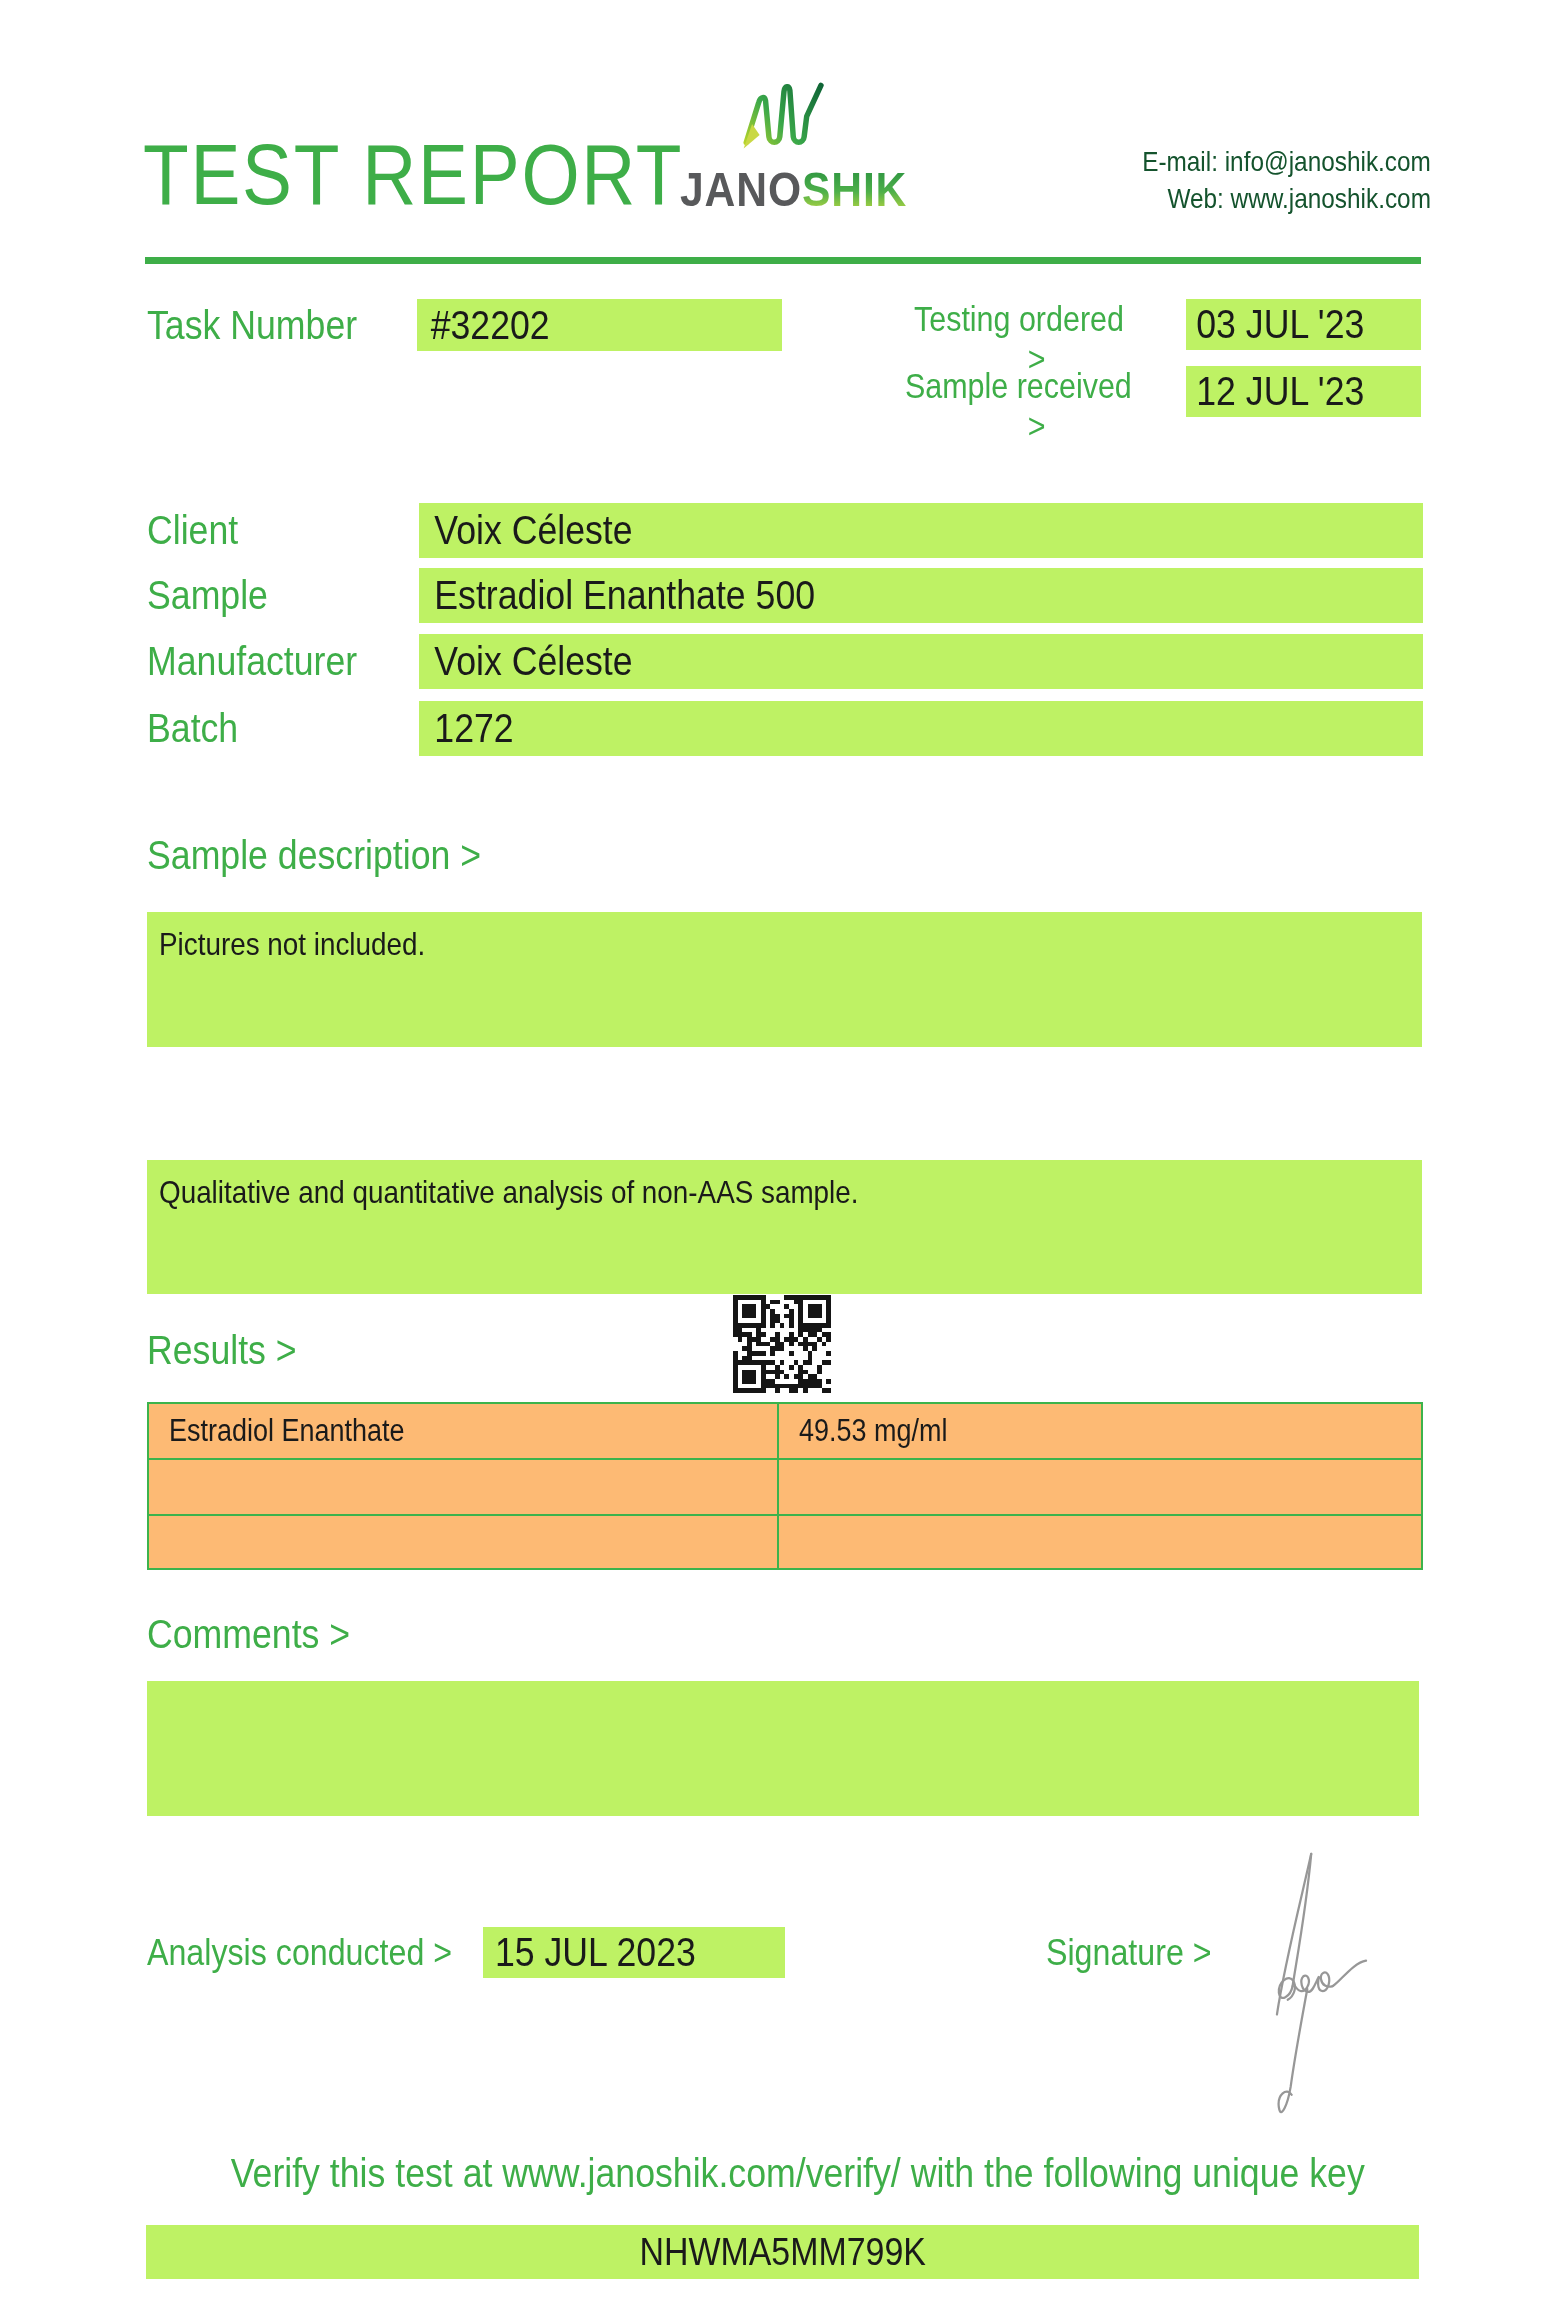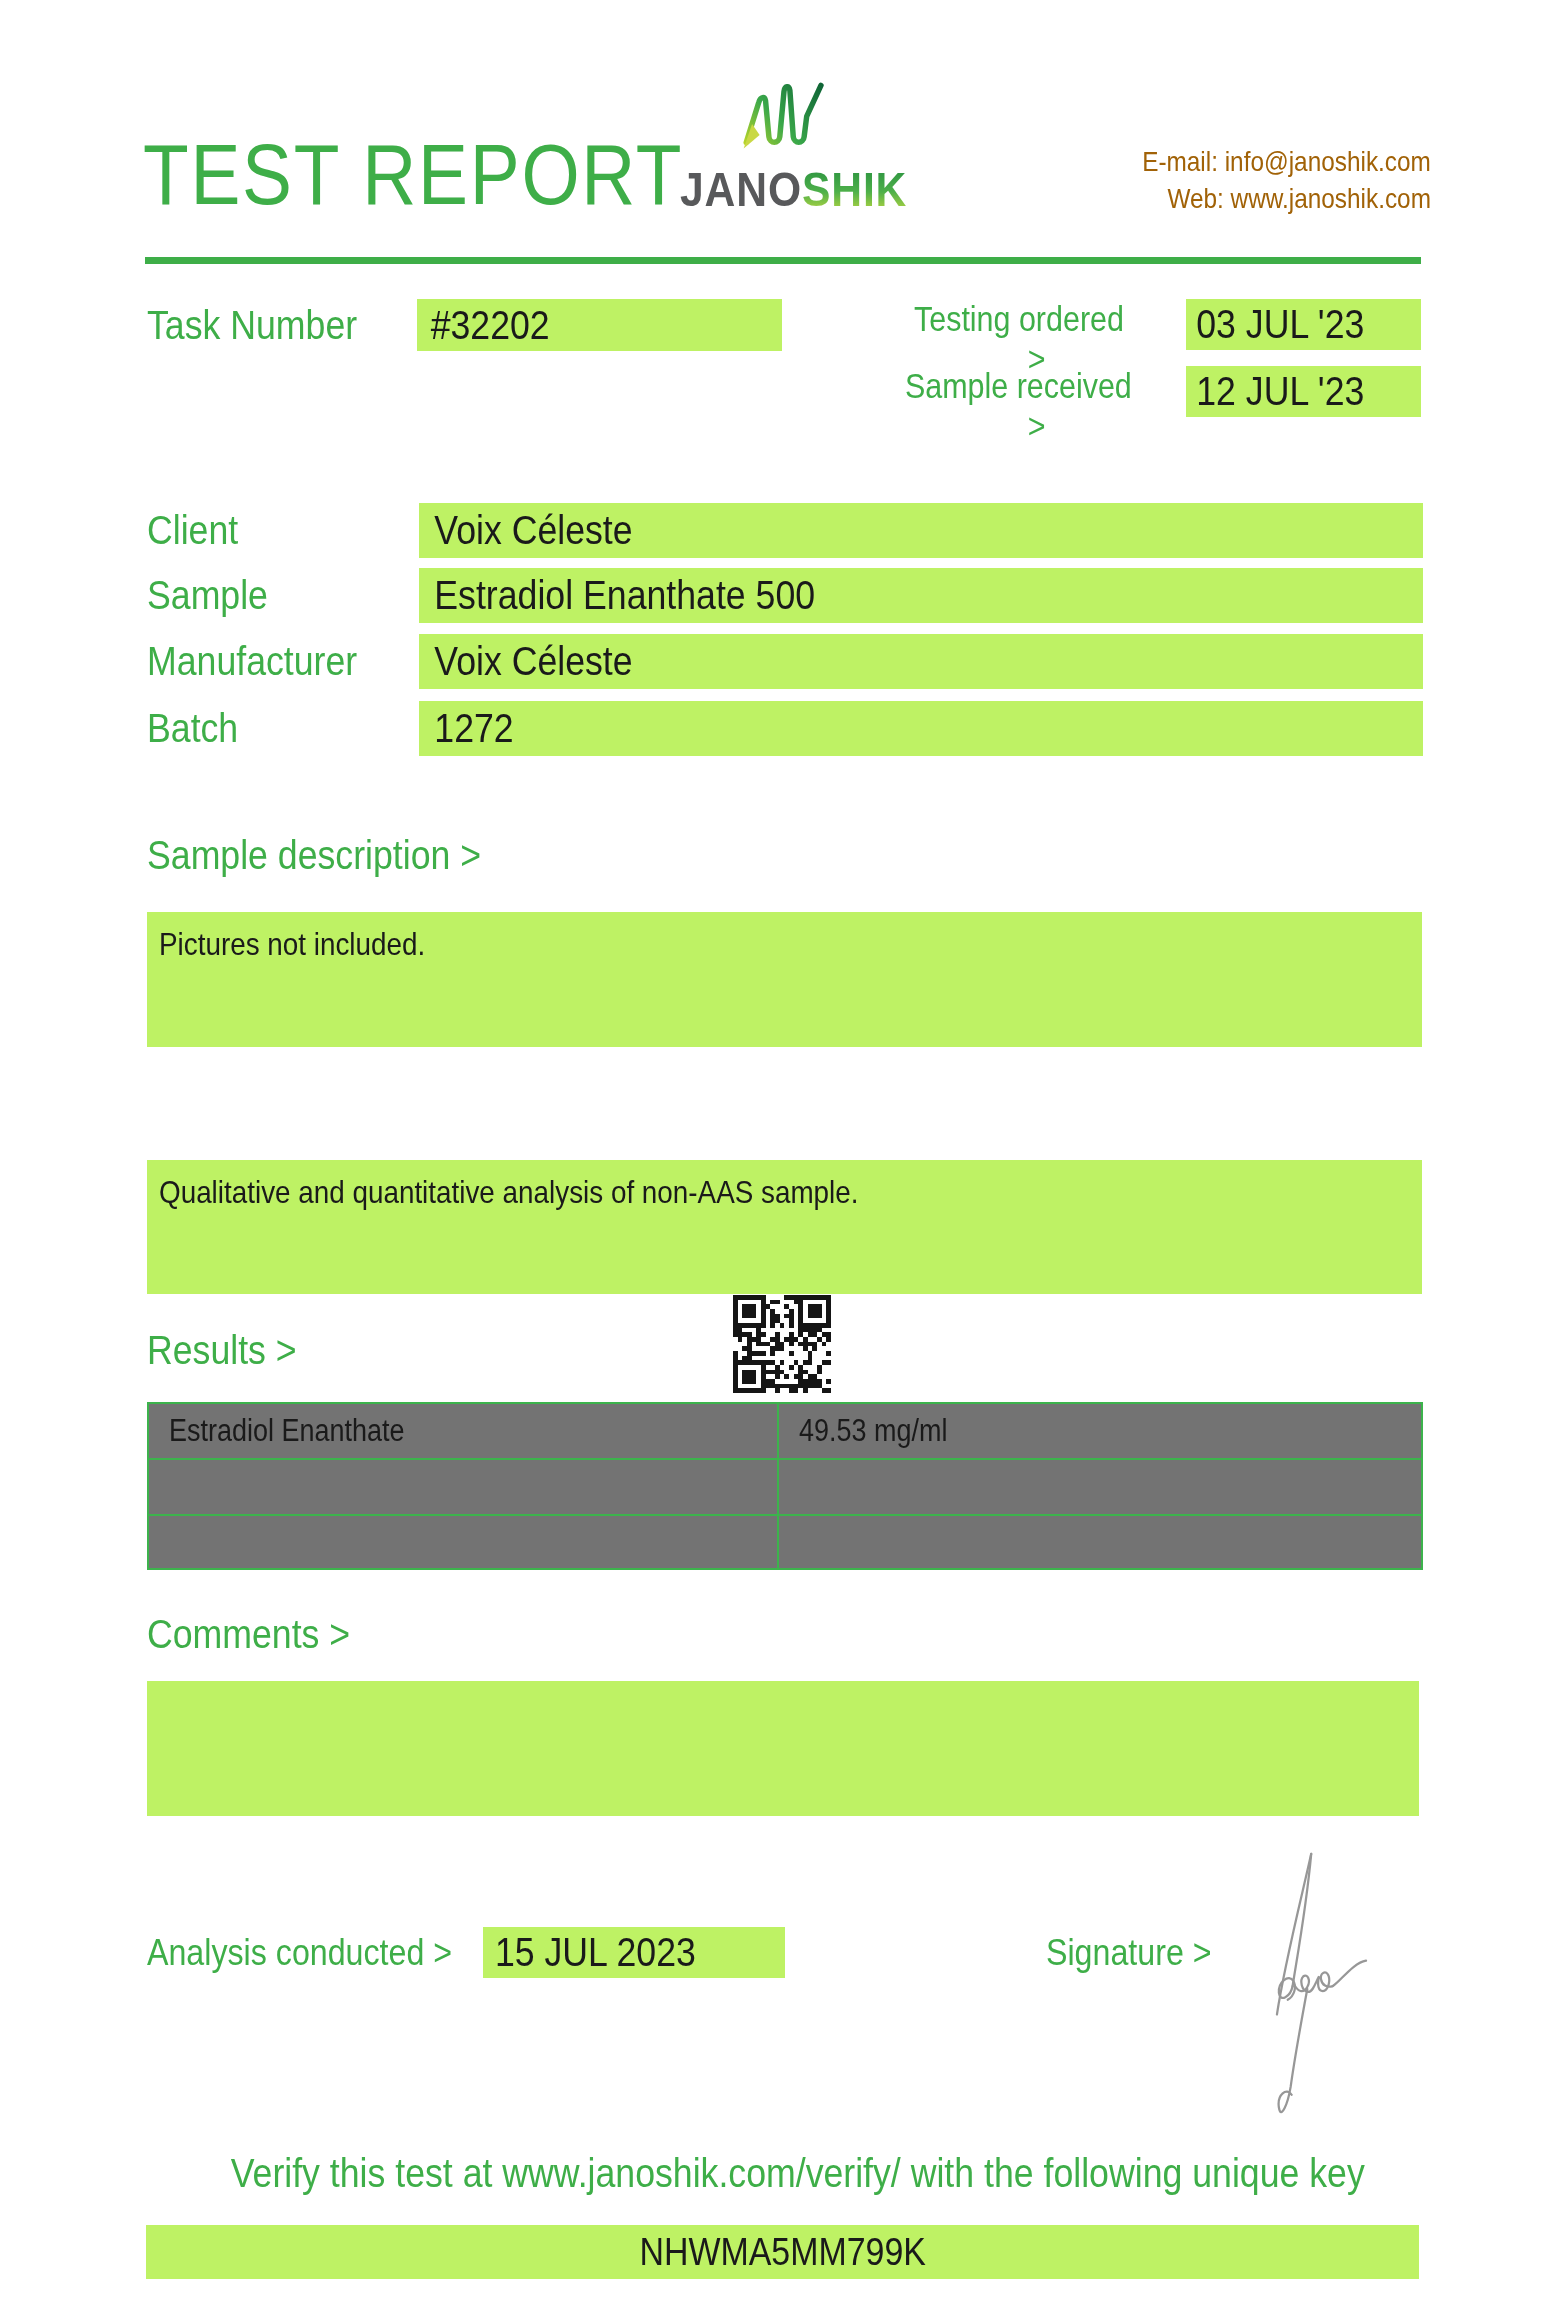--- a/index.html
+++ b/index.html
@@ -2,41 +2,41 @@
 <html><head>
 <meta charset="utf-8">
 <style>
   html,body{margin:0;padding:0;background:#ffffff;}
   .page{
     position:relative;width:1568px;height:2313px;background:#ffffff;
     font-family:"Liberation Sans","DejaVu Sans",sans-serif;color:#1a1a1a;overflow:hidden;
   }
   .abs{position:absolute;white-space:nowrap;}
   .green{color:#3EAE48;}
-  .muted{color:#a16207;}
+  .muted{color:#14532d;}
   .ctext{display:inline-block;transform:scaleX(0.87);transform-origin:0 50%;}
   .ctext.right{transform-origin:100% 50%;}
   .ctext.center{transform-origin:50% 50%;}
   .box{position:absolute;background:#bef264;}
   
   .title{left:143px;top:125px;font-size:86px;letter-spacing:2px;font-weight:400;}
   .logo-word{left:680px;top:165px;font-size:49px;font-weight:700;line-height:49px;letter-spacing:1px;}
   .logo-word .jano{color:#58595B;}
   .logo-word .shik{background:linear-gradient(180deg,#238c3e 0%,#4eb04a 55%,#c9dc3f 100%);-webkit-background-clip:text;background-clip:text;color:transparent;}
   .contact{right:137px;top:143px;font-size:28px;line-height:37px;text-align:right;}
   .rule{left:145px;top:257px;width:1276px;height:6.9px;background:#3EAE48;}
   
   .field-label{font-size:41px;}
   .field-value{font-size:41px;}
   .heading{font-size:41px;line-height:55px;}
   .small-label{font-size:35px;}
   .date-row{display:flex;justify-content:space-between;align-items:center;flex-direction:column;}
   .boxtext{font-size:32px;line-height:41px;}
   
-  .rtable{position:absolute;left:147px;top:1402px;width:1276px;height:168px;border:2.9px solid #3CB34C;box-sizing:border-box;background:#737373;}
+  .rtable{position:absolute;left:147px;top:1402px;width:1276px;height:168px;border:2.9px solid #3CB34C;box-sizing:border-box;background:#fdba74;}
   .rrow{display:flex;height:54px;border-top:2.9px solid #3CB34C;}
   .rrow:first-child{border-top:none;}
   .rcell{line-height:54px;font-size:31px;padding-left:19.6px;box-sizing:border-box;white-space:nowrap;overflow:hidden;}
   .rcell.c1{width:630px;border-right:2.9px solid #3CB34C;}
   .rcell.c2{flex:1;}
   .verify-line{left:146px;top:2148px;width:1276px;font-size:41px;line-height:51px;text-align:center;}
   .key-box{left:146px;top:2225px;width:1273px;height:54px;text-align:center;font-size:39px;line-height:54px;}
 </style>
 </head>
 <body>

